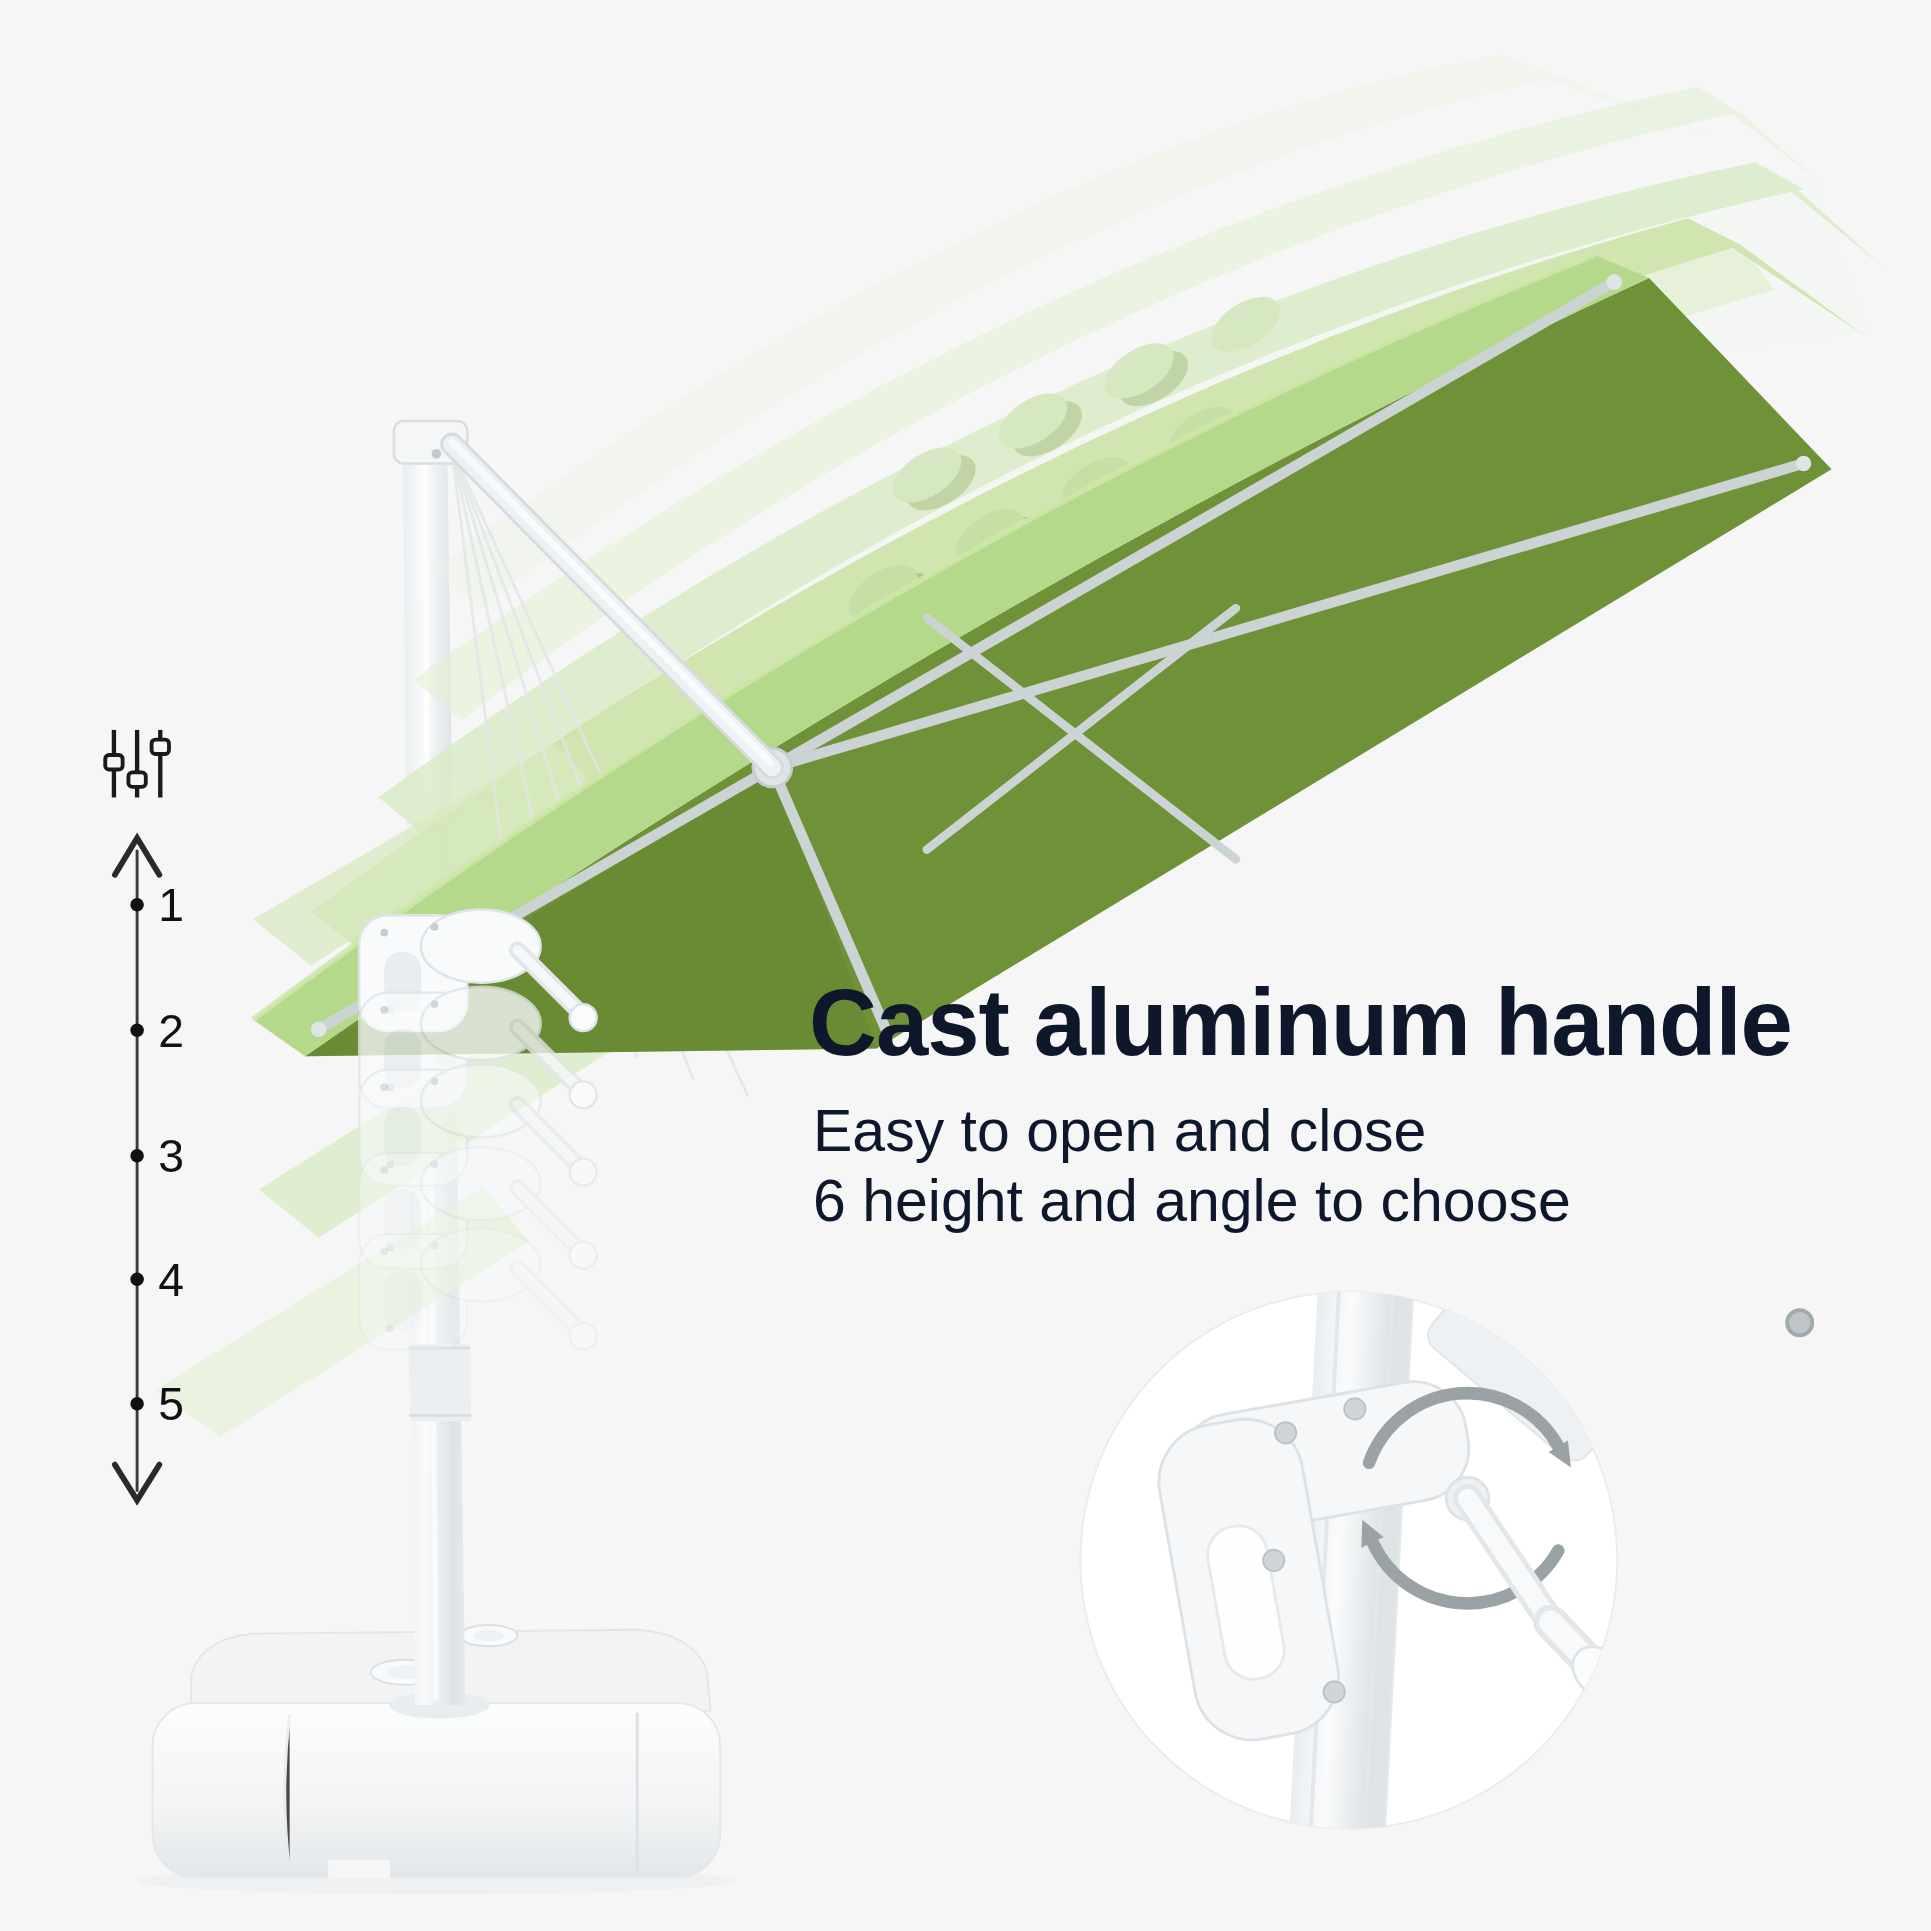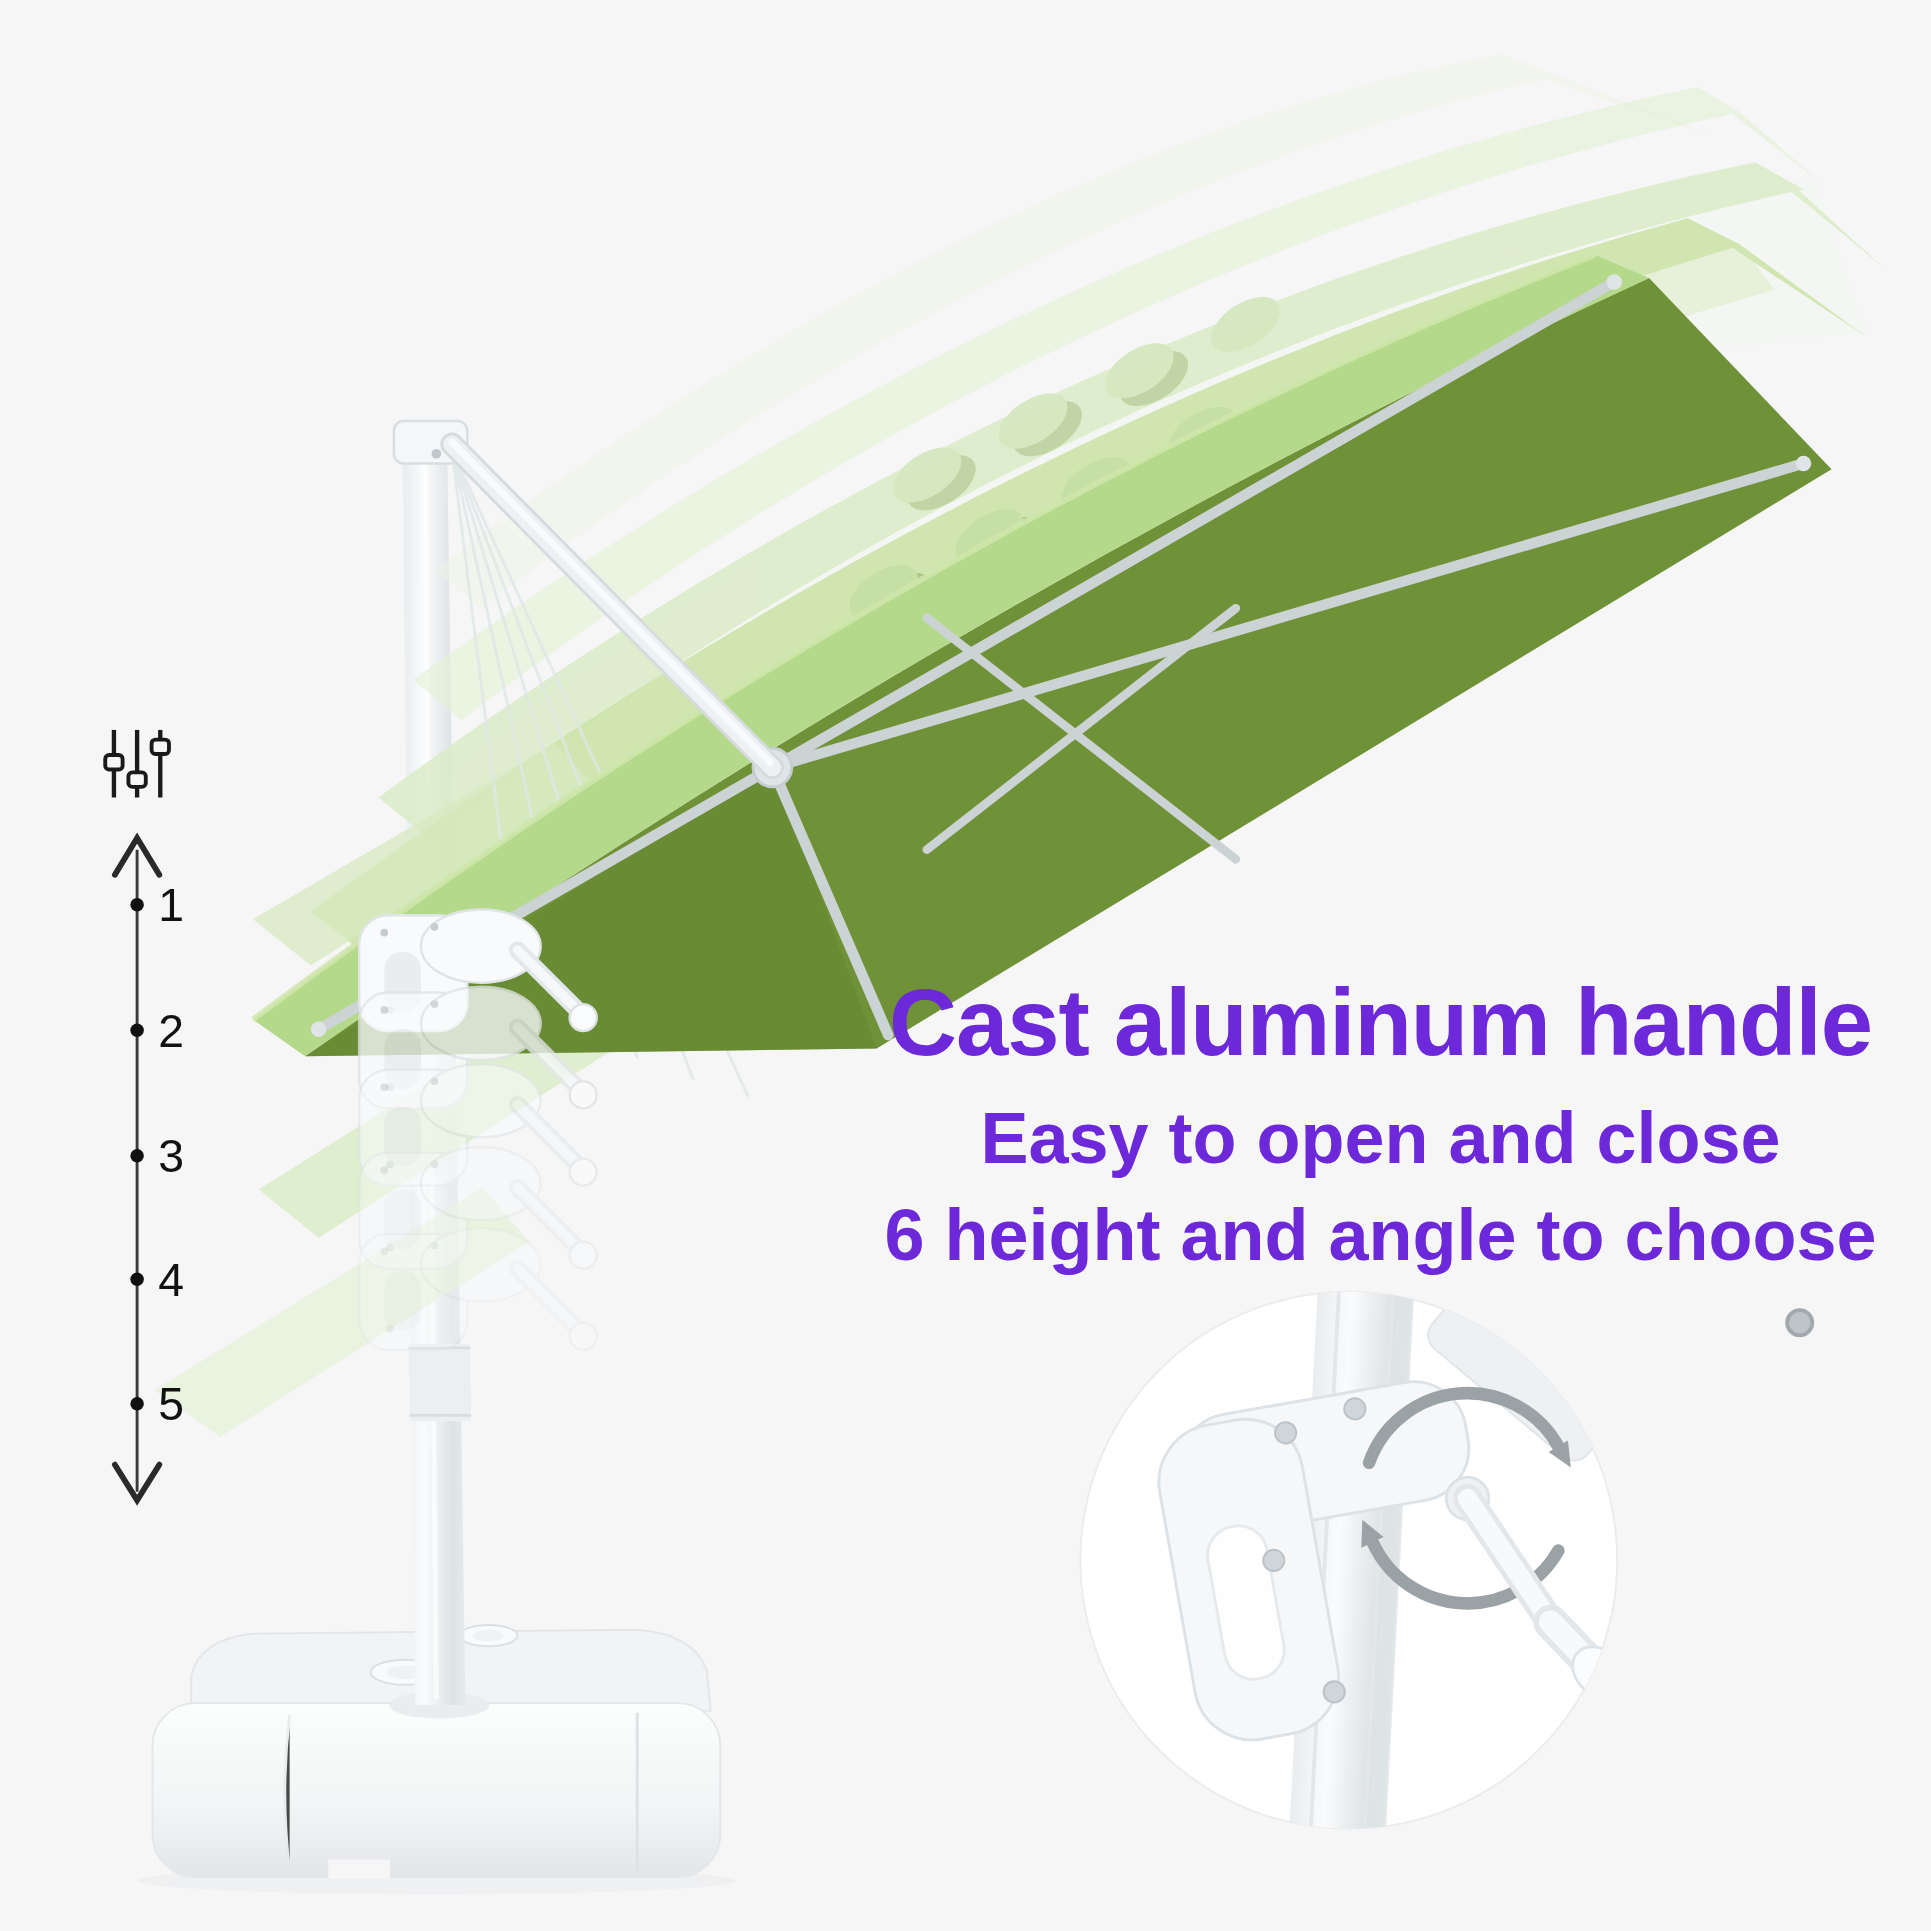--- a/index.html
+++ b/index.html
@@ -4,28 +4,28 @@
 <style>
   html,body{margin:0;padding:0;}
   body{
     width:1931px;height:1931px;overflow:hidden;position:relative;
     background:#f6f6f7;
     font-family:"Liberation Sans", sans-serif;
   }
   #stage{position:absolute;left:0;top:0;width:1931px;height:1931px;}
   svg{display:block;}
   .feature-text{
-    position:absolute;left:830px;top:973px;width:1101px;
-    text-align:center;color:#6d28d9;
+    position:absolute;left:809px;top:973px;width:1101px;
+    text-align:left;color:#0f172a;
   }
   .feature-text h1{
     margin:0;font-size:94px;line-height:1.06;font-weight:bold;letter-spacing:-1px;
   }
   .feature-text p{
-    margin:16px;font-size:72px;line-height:1.13;font-weight:bold;
+    margin:4px;font-size:59px;line-height:1.13;font-weight:normal;
   }
   .feature-text p.first{margin-top:25px;}
 </style>
 </head>
 <body>
 
 <div id="stage">
 <svg width="1931" height="1931" viewBox="0 0 2000 2000" xmlns="http://www.w3.org/2000/svg">
   <defs>
     <linearGradient id="poleGrad" x1="0" y1="0" x2="1" y2="0">

